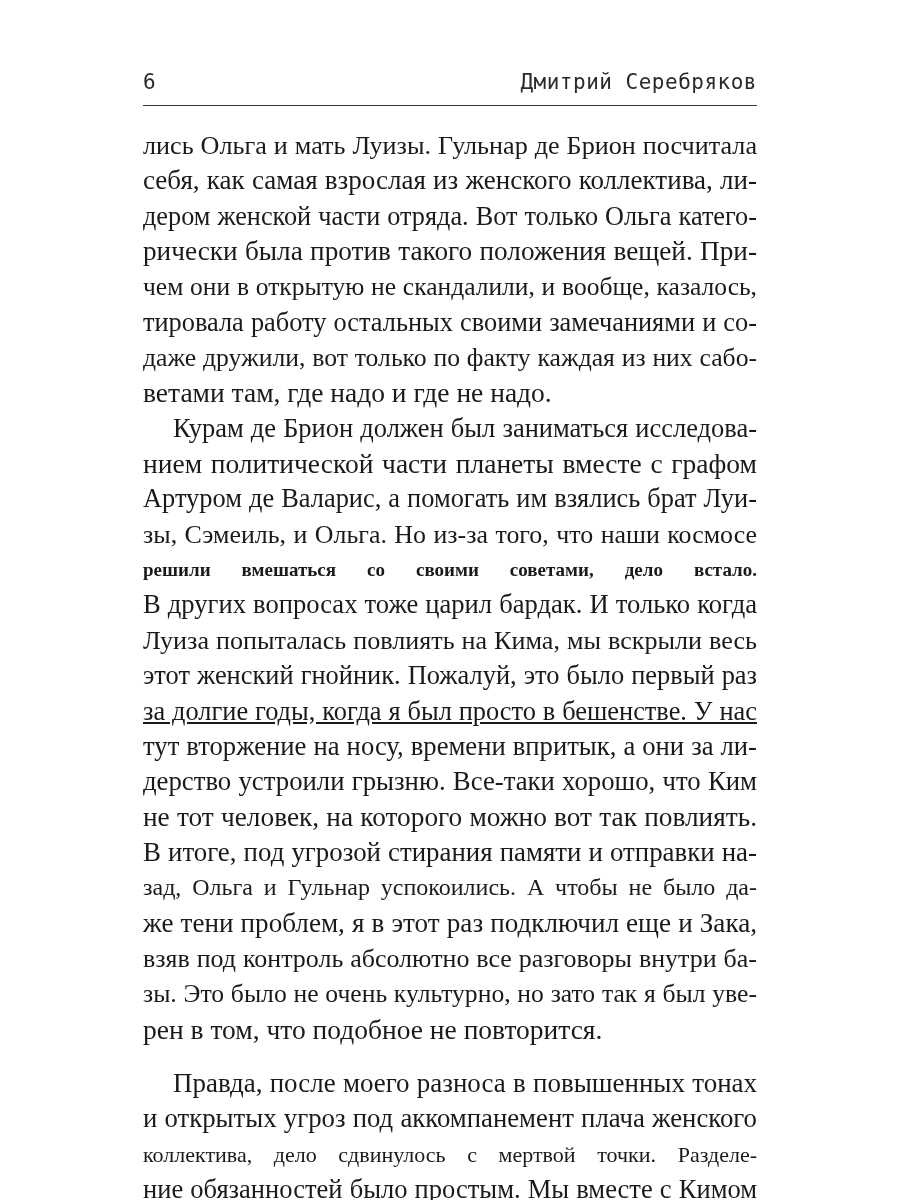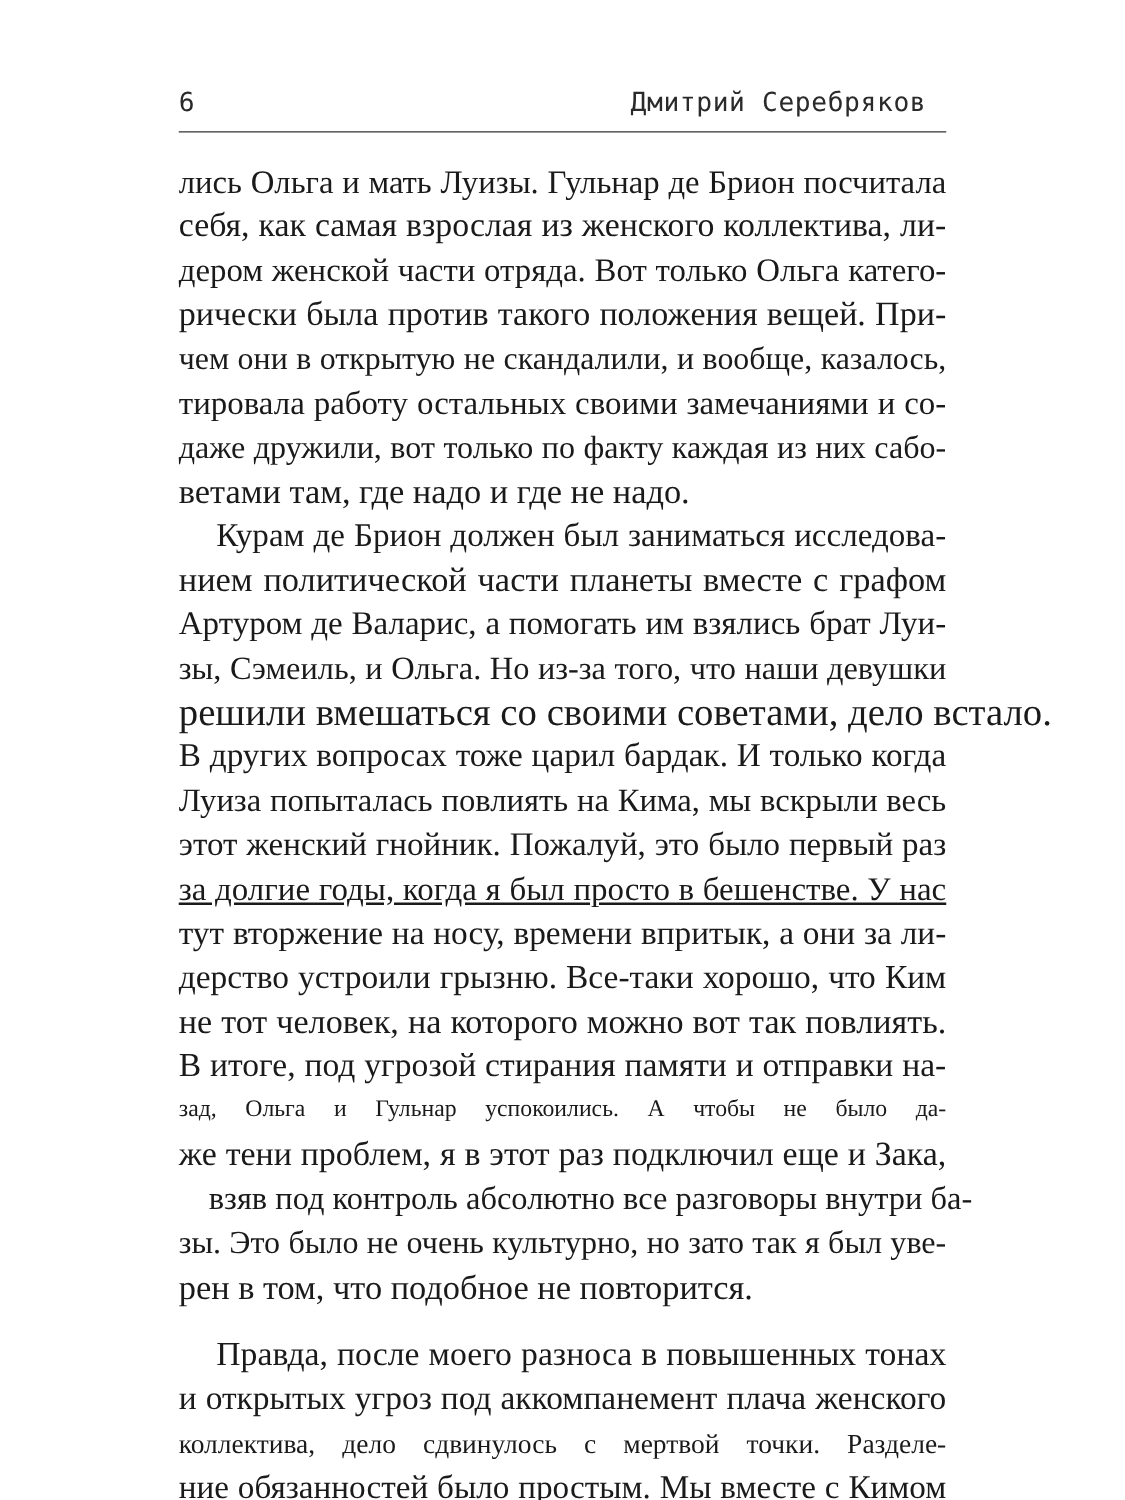--- a/index.html
+++ b/index.html
@@ -31,21 +31,21 @@
       font-size: 21px;
       letter-spacing: 0.5px;
     }
     .folio {
       position: absolute;
       left: 0;
       top: 0;
     }
     .author {
       position: absolute;
-      right: 16px;
+      right: 0;
       top: 0;
     }
     .rule {
       position: absolute;
       top: 105px;
       left: 0;
       width: 614px;
       height: 0;
       border-top: 1.5px solid #333;
     }
@@ -94,33 +94,33 @@
       <span class="line" style="white-space: nowrap; font-size: 25.5231px;">чем они в открытую не скандалили, и вообще, казалось,</span>
       <span class="line" style="white-space: nowrap; font-size: 26.3526px;">тировала работу остальных своими замечаниями и со-</span>
       <span class="line" style="white-space: nowrap; font-size: 25.6791px;">даже дружили, вот только по факту каждая из них сабо-</span>
       <span class="line last" style="white-space: nowrap;">ветами там, где надо и где не надо.</span>
     </div>
 
     <div>
       <span class="line indent" style="white-space: nowrap; font-size: 26.4797px;">Курам де Брион должен был заниматься исследова-</span>
       <span class="line" style="white-space: nowrap;">нием политической части планеты вместе с графом</span>
       <span class="line" style="white-space: nowrap; font-size: 26.4251px;">Артуром де Валарис, а помогать им взялись брат Луи-</span>
-      <span class="line" style="white-space: nowrap; font-size: 25.9131px;">зы, Сэмеиль, и Ольга. Но из-за того, что наши девушки</span>
-      <span class="line" style="white-space: nowrap; font-size: 31px;">решили вмешаться со своими советами, дело встало.</span>
+      <span class="line" style="white-space: nowrap; font-size: 25.9131px;">зы, Сэмеиль, и Ольга. Но из-за того, что наши космосе</span>
+      <span class="line" style="white-space: nowrap; font-size: 19px; font-weight: bold;">решили вмешаться со своими советами, дело встало.</span>
       <span class="line" style="white-space: nowrap; font-size: 26.6016px;">В других вопросах тоже царил бардак. И только когда</span>
       <span class="line" style="white-space: nowrap; font-size: 26.1208px;">Луиза попыталась повлиять на Кима, мы вскрыли весь</span>
       <span class="line" style="white-space: nowrap; font-size: 26.4186px;">этот женский гнойник. Пожалуй, это было первый раз</span>
       <span class="line" style="white-space: nowrap; font-size: 26.381px; text-decoration: underline;">за долгие годы, когда я был просто в бешенстве. У нас</span>
       <span class="line" style="white-space: nowrap; font-size: 26.6689px;">тут вторжение на носу, времени впритык, а они за ли-</span>
       <span class="line" style="white-space: nowrap; font-size: 26.7618px;">дерство устроили грызню. Все-таки хорошо, что Ким</span>
       <span class="line" style="white-space: nowrap; font-size: 27.3201px;">не тот человек, на которого можно вот так повлиять.</span>
       <span class="line" style="white-space: nowrap; font-size: 26.8614px;">В итоге, под угрозой стирания памяти и отправки на-</span>
-      <span class="line" style="white-space: nowrap; font-size: 19px;">зад, Ольга и Гульнар успокоились. А чтобы не было да-</span>
+      <span class="line" style="white-space: nowrap; font-size: 24px;">зад, Ольга и Гульнар успокоились. А чтобы не было да-</span>
       <span class="line" style="white-space: nowrap; font-size: 27.1353px;">же тени проблем, я в этот раз подключил еще и Зака,</span>
-      <span class="line" style="white-space: nowrap; font-size: 25.9757px; margin-left: 24px;">взяв под контроль абсолютно все разговоры внутри ба-</span>
+      <span class="line" style="white-space: nowrap; font-size: 25.9757px;">взяв под контроль абсолютно все разговоры внутри ба-</span>
       <span class="line" style="white-space: nowrap; font-size: 25.6595px;">зы. Это было не очень культурно, но зато так я был уве-</span>
       <span class="line last" style="white-space: nowrap;">рен в том, что подобное не повторится.</span>
     </div>
 
     <div>
       <span class="line indent" style="white-space: nowrap; font-size: 26.9692px; margin-top: 19px;">Правда, после моего разноса в повышенных тонах</span>
       <span class="line" style="white-space: nowrap; font-size: 26.7518px;">и открытых угроз под аккомпанемент плача женского</span>
       <span class="line" style="white-space: nowrap; font-size: 22px;">коллектива, дело сдвинулось с мертвой точки. Разделе-</span>
       <span class="line" style="white-space: nowrap; font-size: 26.5477px;">ние обязанностей было простым. Мы вместе с Кимом</span>
       <span class="line" style="white-space: nowrap;">занимались планированием обороны в космосе. То</span>

